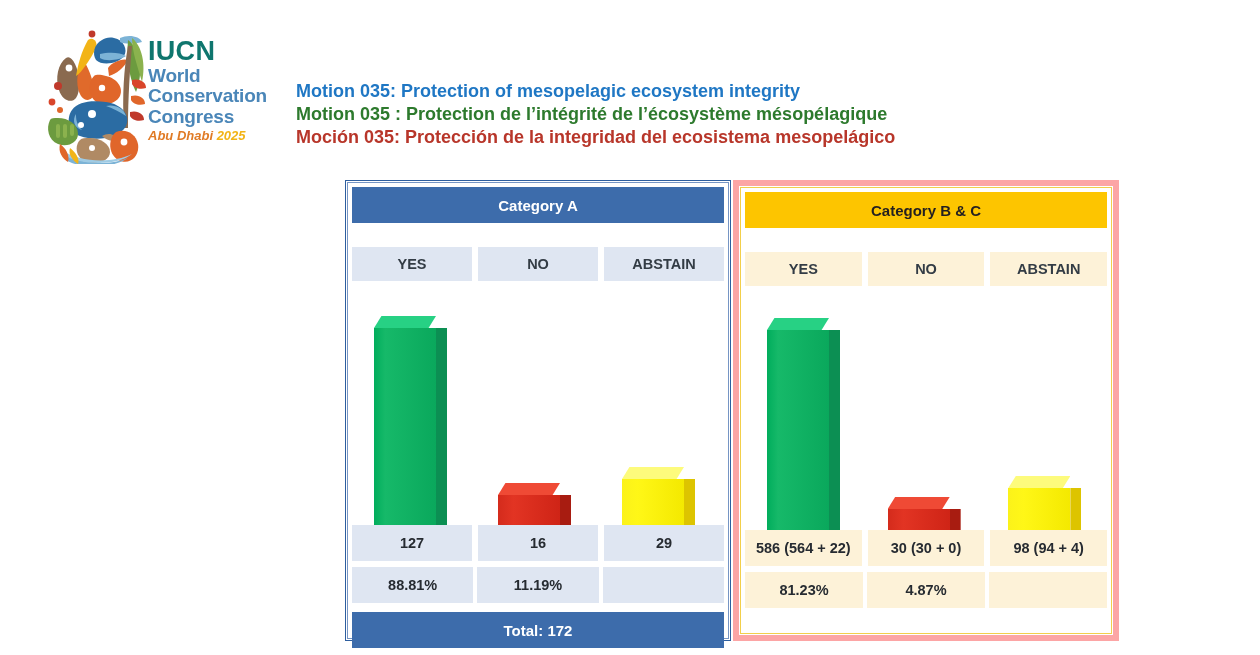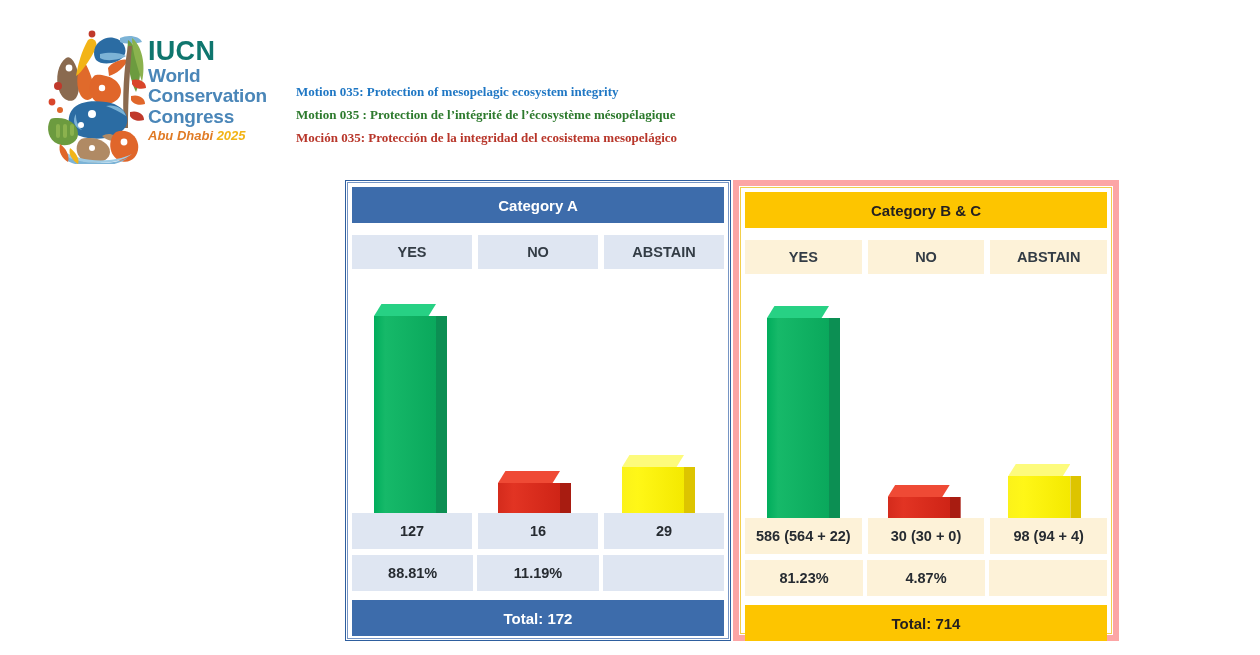--- a/index.html
+++ b/index.html
@@ -16,39 +16,39 @@
   #logo-mark svg{display:block;}
 
   #logo-wordmark{position:absolute;left:148px;top:38px;width:150px;}
   .wm-iucn{font-size:27px;font-weight:bold;color:#0f766e;line-height:1.03;letter-spacing:.3px;}
   .wm-line{font-size:19px;font-weight:bold;color:#4a86b8;line-height:1.08;letter-spacing:-.2px;}
   .wm-sub{font-size:13px;font-weight:bold;font-style:italic;line-height:1.3;margin-top:1px;}
   .wm-sub .ad{color:#e07b26;}
   .wm-sub .yr{color:#f2b417;}
 
   #titles{position:absolute;left:296px;top:80px;}
-  .title-line{font-size:13px;font-weight:bold;line-height:23px;white-space:nowrap;font-family:Liberation Serif, serif;}
+  .title-line{font-size:18px;font-weight:bold;line-height:23px;white-space:nowrap;}
   .t-en{color:#1f77c4;}
   .t-fr{color:#2d7a2d;}
   .t-es{color:#b8362a;}
 
   
   .panel{position:absolute;top:180px;width:386px;height:461px;background:#fff;
          box-sizing:border-box;}
   #panel-a{left:345px;border:1px solid #2e5e9e;box-shadow:0 0 0 1px #ffffff inset, 0 0 0 2px #7695c4 inset;padding-left:40px;}
   #panel-bc{left:733px;border:6px solid #fca5a5;box-shadow:0 0 0 1px #ffffff inset, 0 0 0 2px #f2cf4a inset;}
 
   .panel-inner{position:absolute;left:6px;top:6px;right:6px;bottom:6px;}
 
   .cat-header{height:36px;display:flex;align-items:center;justify-content:center;
               font-size:15px;font-weight:bold;}
   #panel-a .cat-header{background:#3d6cab;color:#ffffff;}
   #panel-bc .cat-header{background:#fdc500;color:#231f20;}
 
-  .col-row{display:flex;gap:6px;margin-top:12px;text-align:right;}
+  .col-row{display:flex;gap:6px;margin-top:24px;text-align:right;}
   .col-cell{flex:1;height:34px;display:flex;align-items:center;justify-content:center;
             font-size:14.5px;font-weight:bold;color:#333c45;box-sizing:border-box;}
   #panel-a .col-cell{background:#dfe6f2;}
   #panel-bc .col-cell{background:#fdf2d8;}
 
   
   .plot{position:relative;height:238px;margin-top:6px;display:flex;}
   .plot-col{flex:1;position:relative;}
 
   .bar3d{position:absolute;bottom:0;}
@@ -257,15 +257,14 @@
       <div class="val-cell">30 (30 + 0)</div>
       <div class="val-cell">98 (94 + 4)</div>
     </div>
 
     <div class="pct-row">
       <div class="pct-cell">81.23%</div>
       <div class="pct-cell">4.87%</div>
       <div class="pct-cell"></div>
     </div>
 
-    <div class="total-row">Total: 714</div>
   </div>
 </div>
 
 </body></html>

